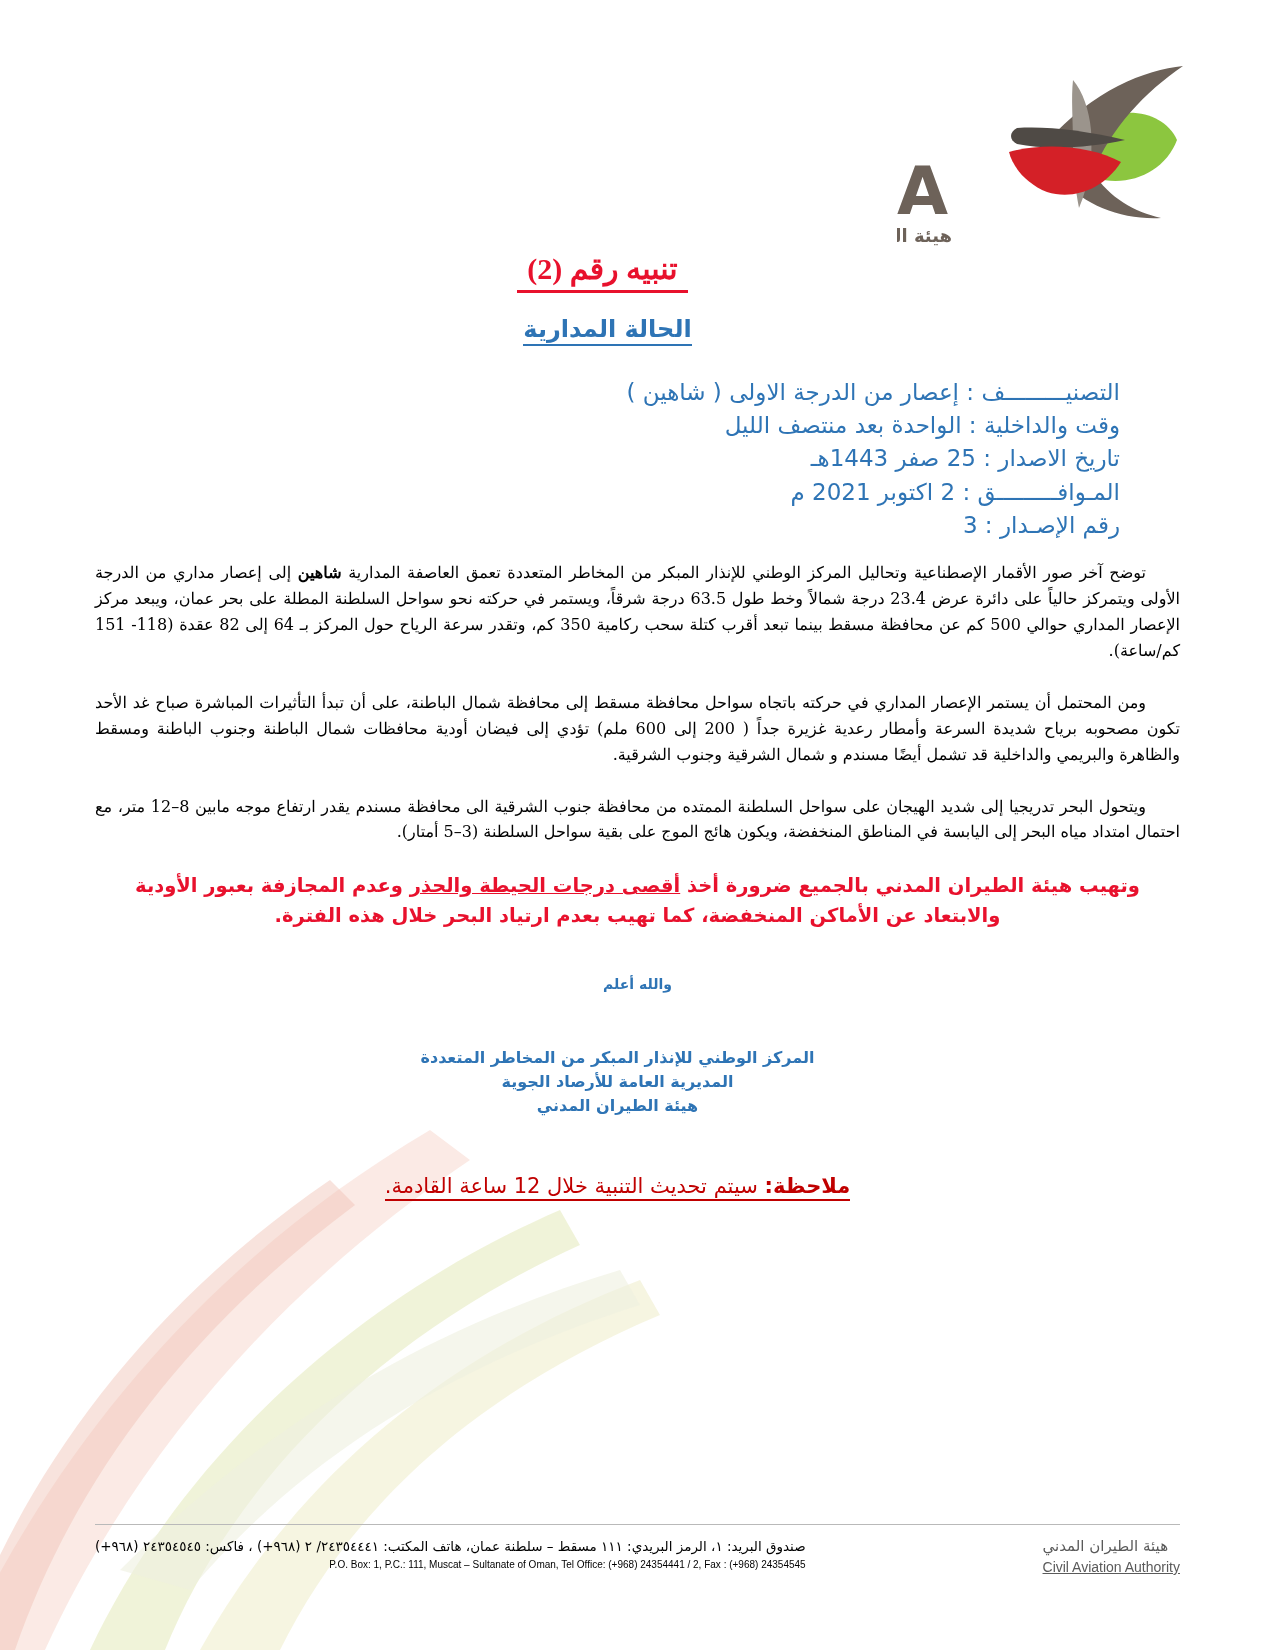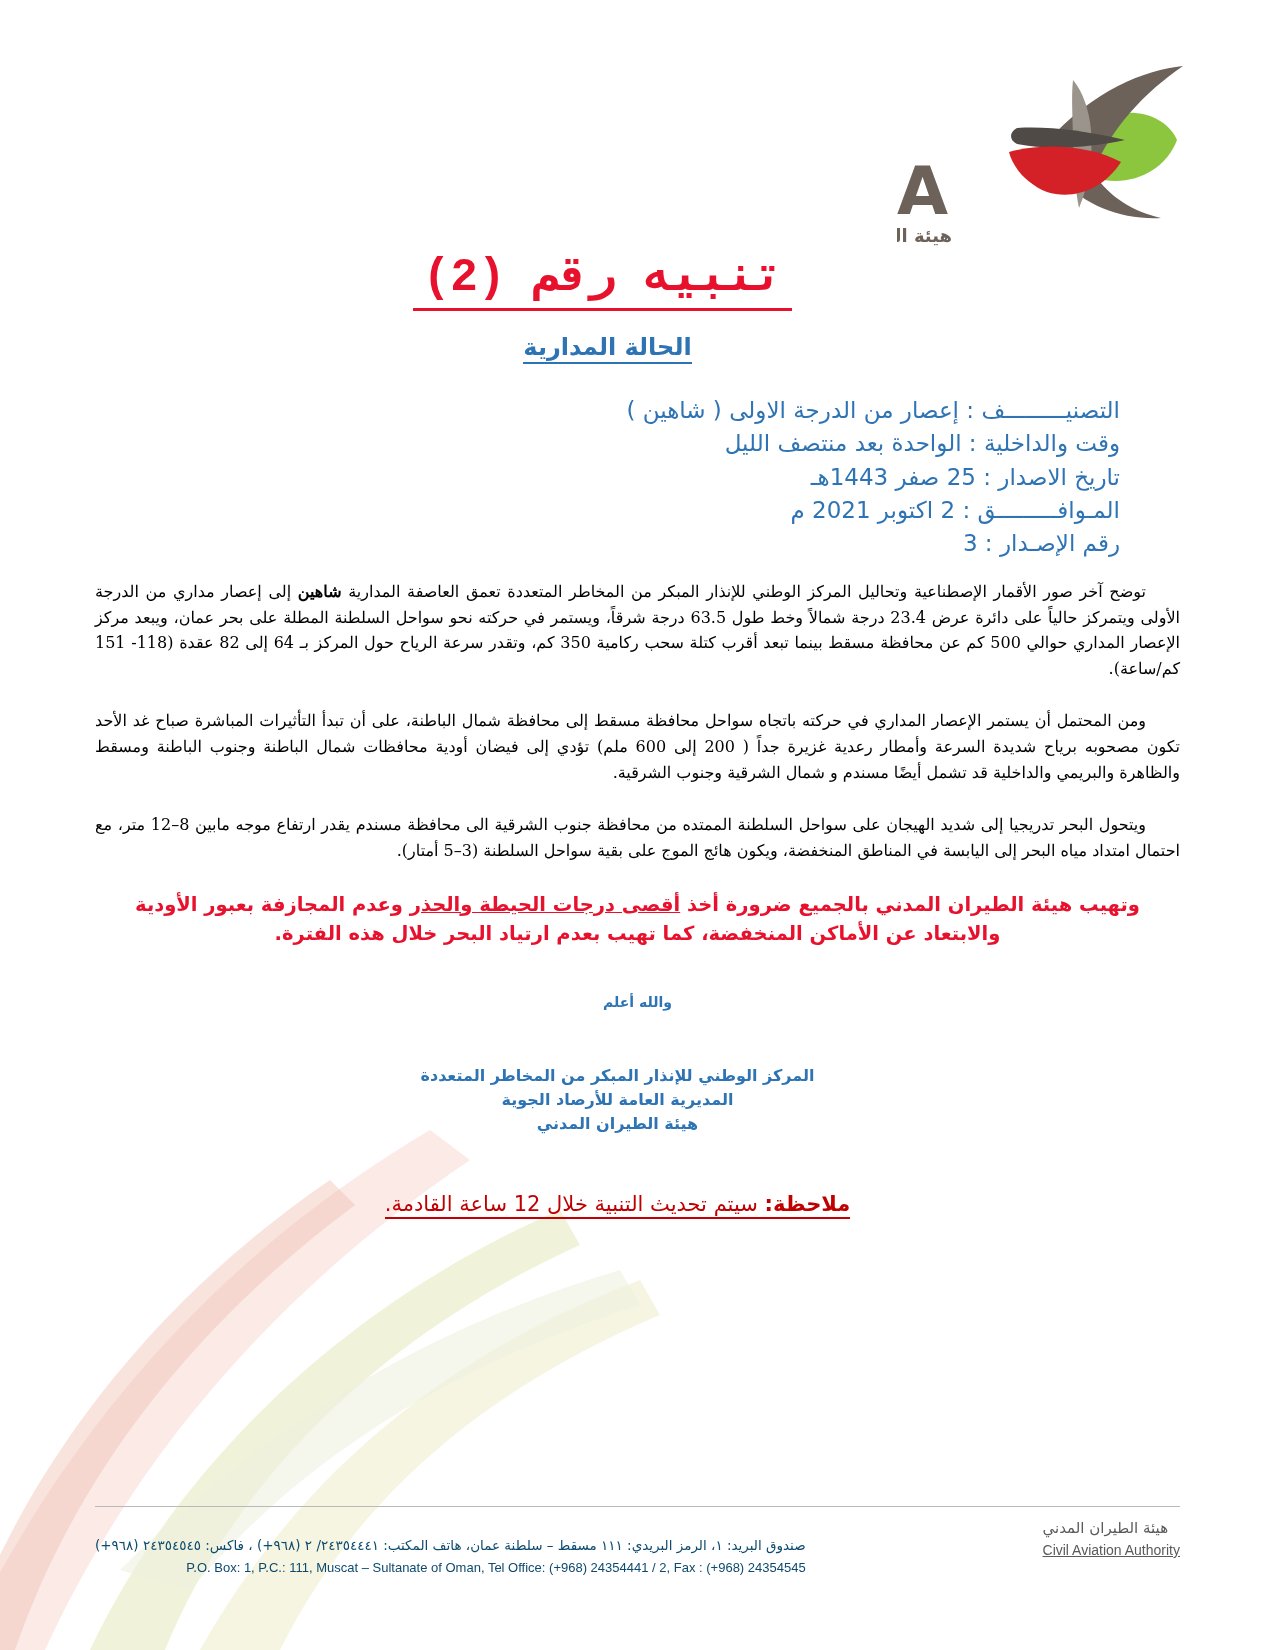--- a/index.html
+++ b/index.html
@@ -50,23 +50,23 @@
     padding: 0 95px 0 95px;
   }
 
   .title-block {
     margin-top: 252px;
     text-align: center;
   }
   .doc-title {
     display: inline-block;
     color: #e8112d;
-    font-family: Liberation Mono, monospace;
-    font-weight: bold;
-    font-size: 46px;
+    font-family: Liberation Serif, serif;
+    font-weight: bold;
+    font-size: 30px;
     line-height: 1.15;
     border-bottom: 3px solid #e8112d;
     padding: 0 10px 3px 10px;
     letter-spacing: 0;
     margin-right: 70px;
   }
   .doc-subtitle {
     display: inline-block;
     color: #2e74b5;
     font-weight: bold;
@@ -170,31 +170,30 @@
     margin-bottom: 10px;
   }
   .footer-inner {
     display: flex;
     flex-direction: row-reverse;
     justify-content: space-between;
     align-items: flex-start;
   }
   .footer-contact {
     text-align: right;
-    color: #0c4a6e;
+    color: #000000;
     font-size: 13.5px;
     line-height: 1.65;
     direction: rtl;
-    margin-top: 17px;
   }
   .footer-contact .en {
     direction: ltr;
     text-align: right;
     font-family: "Liberation Sans", sans-serif;
-    font-size: 13px;
+    font-size: 10px;
   }
   .footer-brand {
     text-align: left;
     color: #5a5a5a;
     line-height: 1.5;
     padding-left: 40px;
   }
   .footer-brand .ar {
     font-size: 15px;
     direction: rtl;

